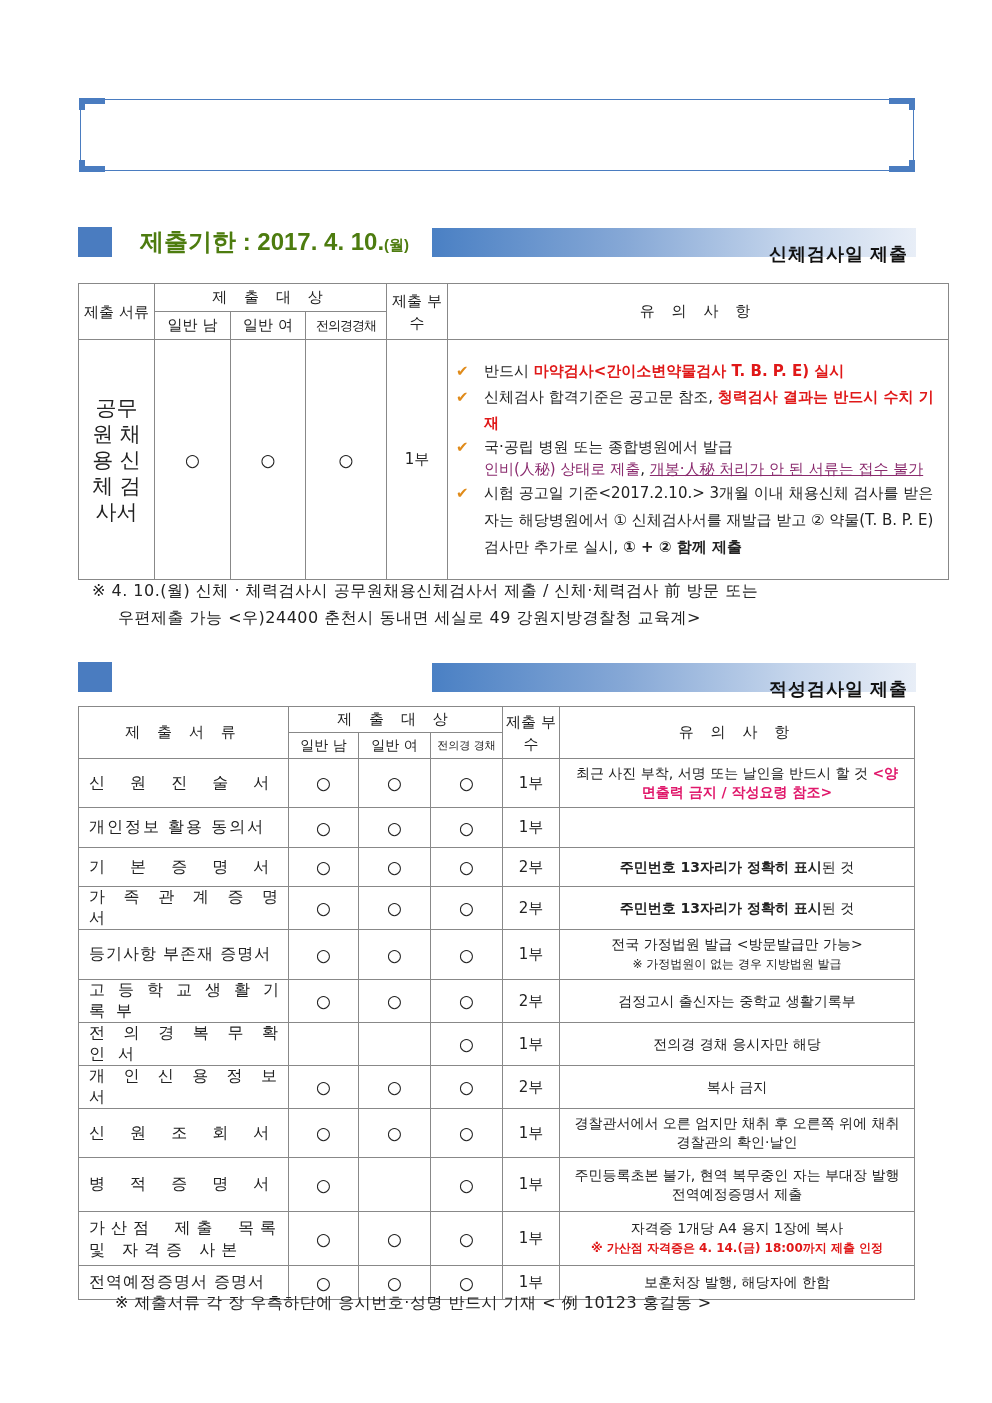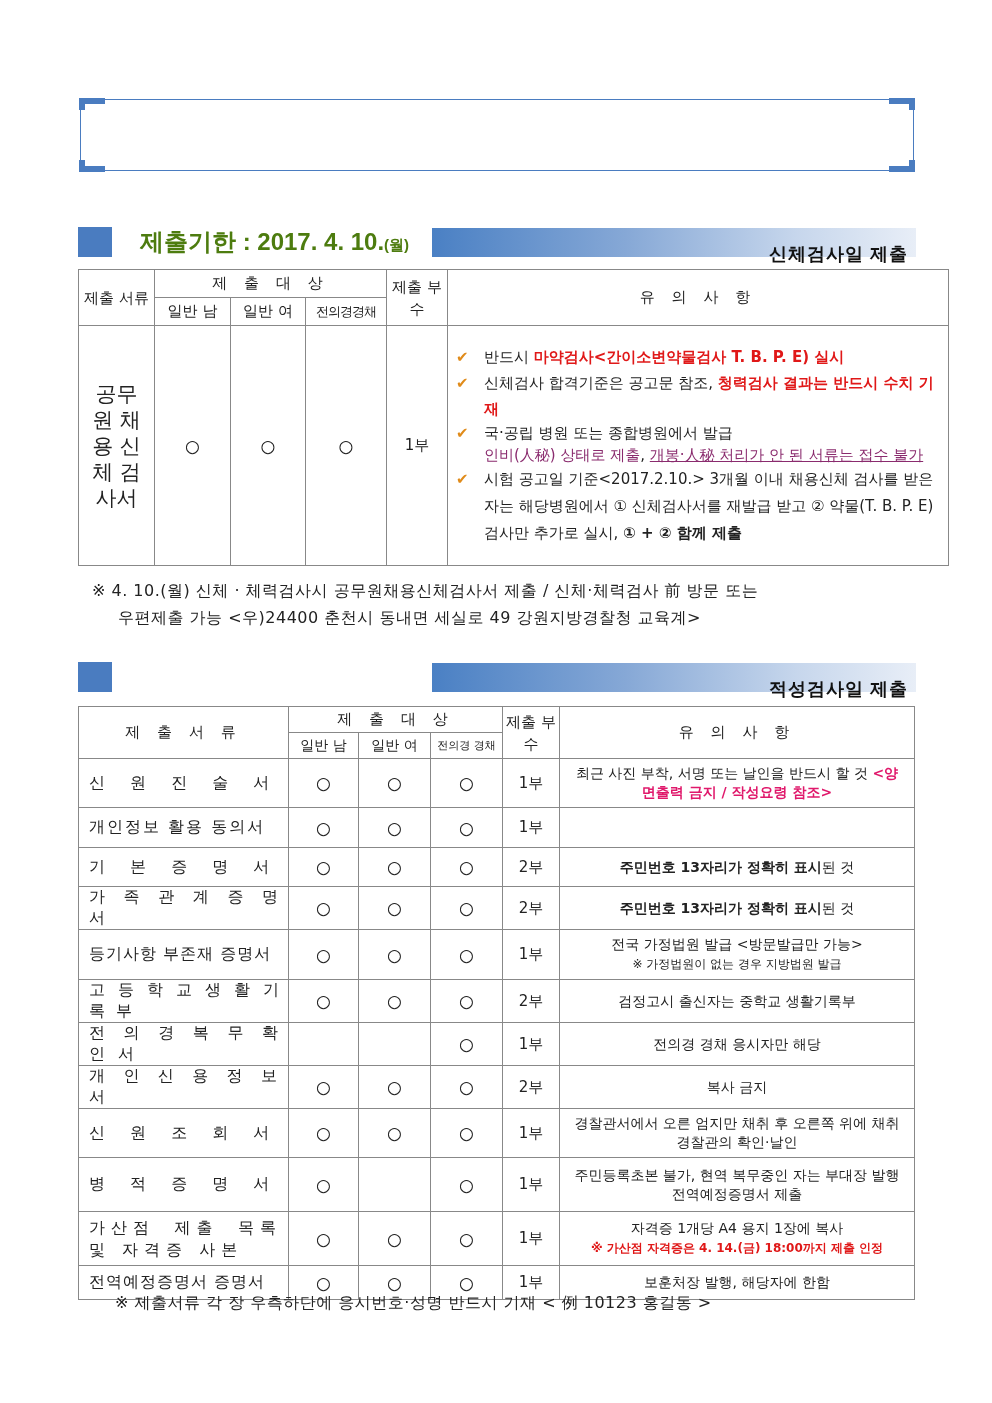--- a/index.html
+++ b/index.html
@@ -43,21 +43,21 @@
   <div class="corner" style="right:-2px;bottom:-2px;width:6px;height:12px;"></div>
 </div>
 
 <div class="section-head" style="top:224px;">
   <div class="sh-square"></div>
   <div class="sh-label"><span>제출기한 : 2017. 4. 10.</span><small>(월)</small></div>
   <div class="sh-bar"></div>
   <div class="sh-right">신체검사일 제출</div>
 </div>
 
-<table style="left:78px;top:269px;width:871px;">
+<table style="left:78px;top:283px;width:871px;">
   <colgroup>
       <col style="width:76px">
       <col style="width:76px">
       <col style="width:75px">
       <col style="width:81px">
       <col style="width:61px">
       <col>
     </colgroup>
   <tbody>
       <tr style="height:28px">

